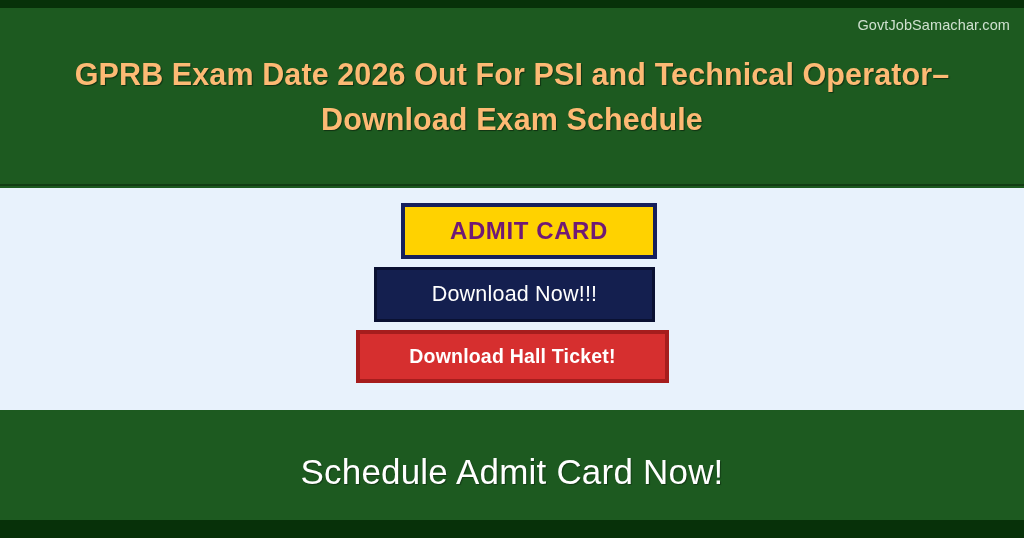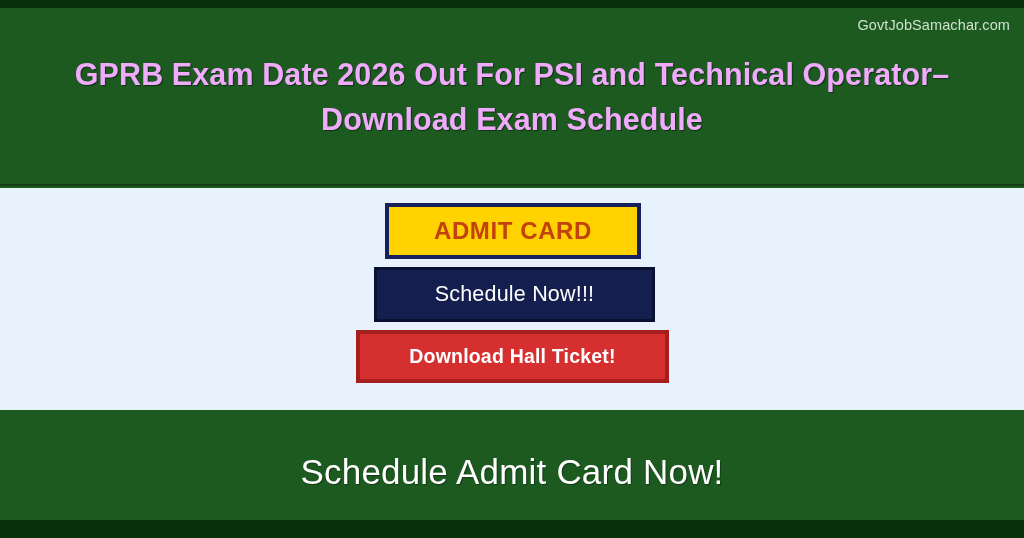--- a/index.html
+++ b/index.html
@@ -49,21 +49,21 @@
     color: #cfe0cf;
     letter-spacing: 0.1px;
     white-space: nowrap;
   }
   .headline {
     position: absolute;
     left: 62px;
     top: 44px;
     width: 900px;
     text-align: center;
-    color: #f0abfc;
+    color: #fdba74;
     font-size: 30.5px;
     font-weight: bold;
     line-height: 1.47;
     letter-spacing: 0.1px;
     text-shadow: 1px 1px 1px rgba(0,0,0,0.45);
   }
 
   
   .button-band {
     position: absolute;
@@ -80,27 +80,27 @@
     display: flex;
     align-items: center;
     justify-content: center;
     text-align: center;
     white-space: nowrap;
     cursor: pointer;
     user-select: none;
   }
 
   .btn-admit {
-    left: 385px;
+    left: 401px;
     top: 15px;
     width: 256px;
     height: 56px;
     background: #ffd200;
     border: 4px solid #16205c;
-    color: #c2410c;
+    color: #701a75;
     font-size: 24px;
     font-weight: bold;
     letter-spacing: 0.6px;
   }
 
   .btn-download {
     left: 374px;
     top: 79px;
     width: 281px;
     height: 55px;
@@ -164,21 +164,21 @@
 
   <div class="strip-top"></div>
 
   <div class="header-band">
     <div class="watermark">GovtJobSamachar.com</div>
     <div class="headline">GPRB Exam Date 2026 Out For PSI and Technical Operator– Download Exam Schedule</div>
   </div>
 
   <div class="button-band">
     <div class="btn btn-admit">ADMIT CARD</div>
-    <div class="btn btn-download">Schedule Now!!!</div>
+    <div class="btn btn-download">Download Now!!!</div>
     <div class="btn btn-hall">Download Hall Ticket!</div>
   </div>
 
   <div class="footer-band">
     <div class="footer-text">Schedule Admit Card Now!</div>
   </div>
 
   <div class="strip-bottom"></div>
 
 </div>

